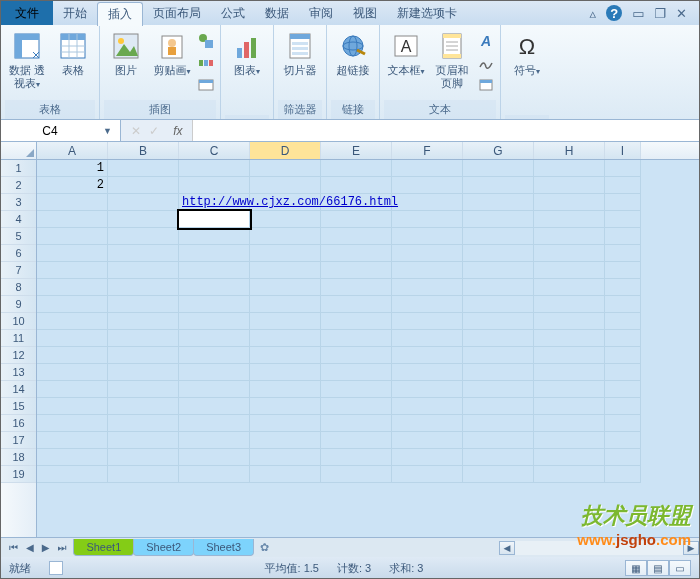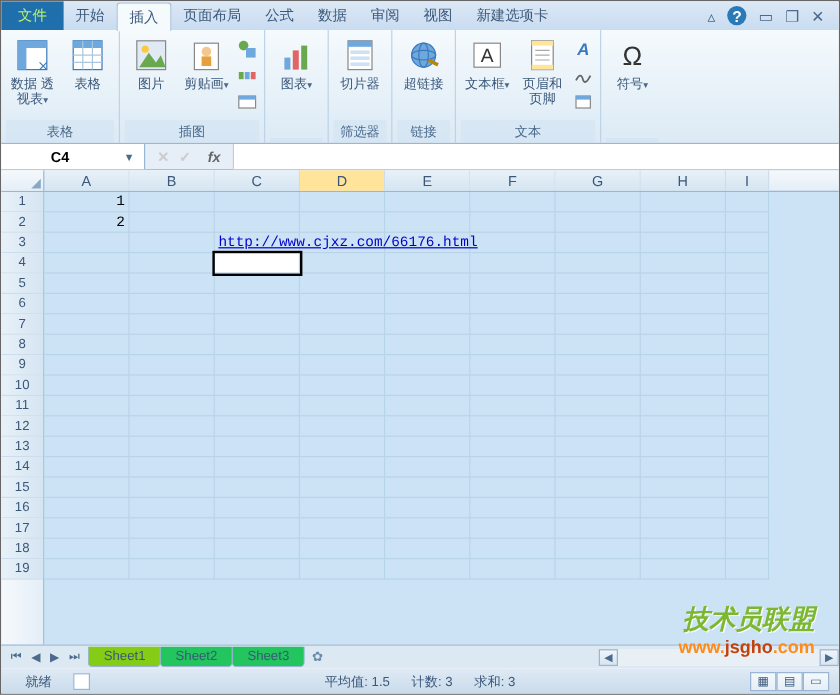--- a/index.html
+++ b/index.html
@@ -1,40 +1,40 @@
 <!DOCTYPE html>
 <html><head>
 <meta charset="utf-8">
 <style>
 * { margin: 0; padding: 0; box-sizing: border-box; font-family: "Microsoft YaHei", "SimSun", sans-serif; }
 body { width: 700px; height: 579px; background: #fff; overflow: hidden; border: 1px solid #666; position: relative; }
 
 
 .menubar { height: 24px; background: linear-gradient(#dce8f5, #c8dcf0); display: flex; align-items: center; font-size: 12px; position: relative; }
-.menu-file { background: #1e6fab; color: #bef264; padding: 4px 14px; height: 100%; display: flex; align-items: center; cursor: pointer; }
+.menu-file { background: #1e6fab; color: #000000; padding: 4px 14px; height: 100%; display: flex; align-items: center; cursor: pointer; }
 .menu-item { padding: 4px 10px; color: #3b587a; cursor: pointer; height: 100%; display: flex; align-items: center; }
 .menu-item.active { background: #f5fafd; border: 1px solid #9ab6d4; border-bottom: none; border-radius: 3px 3px 0 0; margin-top: 1px; }
 .menu-right { margin-left: auto; display: flex; align-items: center; gap: 10px; padding-right: 12px; color: #4b6a8c; }
 .menu-right span { cursor: pointer; font-size: 13px; }
 .help-circle { width: 16px; height: 16px; border-radius: 50%; background: #2a7ab8; color: #fff; display: flex; align-items: center; justify-content: center; font-size: 11px; font-weight: bold; }
 
 
 .ribbon { height: 95px; background: linear-gradient(#f5fafd, #dceaf5); border-bottom: 1px solid #9ab6d4; display: flex; }
 .ribbon-group { border-right: 1px solid #bcd3e8; display: flex; flex-direction: column; padding: 2px 4px 0 4px; }
 .ribbon-group-content { flex: 1; display: flex; align-items: flex-start; gap: 2px; }
 .ribbon-group-label { text-align: center; font-size: 11px; color: #4b6a8c; padding: 2px 0; background: rgba(200,220,240,.3); }
 .big-btn { display: flex; flex-direction: column; align-items: center; justify-content: center; width: 44px; padding: 3px 2px; cursor: pointer; border-radius: 3px; }
 .big-btn .icon-box { width: 32px; height: 32px; display: flex; align-items: center; justify-content: center; margin-bottom: 2px; }
 .big-btn .lbl { font-size: 11px; color: #3b587a; text-align: center; line-height: 13px; }
 .mini-col { display: flex; flex-direction: column; gap: 2px; padding-top: 4px; }
 .mini-btn { width: 20px; height: 20px; display: flex; align-items: center; justify-content: center; cursor: pointer; border-radius: 2px; }
 .dropdown-arrow { font-size: 8px; color: #4b6a8c; margin-top: 1px; }
 
 
-.namebar { height: 22px; background: #e6eef7; border-bottom: 1px solid #9ab6d4; display: flex; font-size: 12px; font-weight: bold; }
+.namebar { height: 22px; background: #e6eef7; border-bottom: 1px solid #9ab6d4; display: flex; font-size: 12px; }
 .name-box { width: 120px; height: 100%; background: #fff; border-right: 1px solid #9ab6d4; display: flex; align-items: center; padding-right: 4px; }
 .name-box-val { flex: 1; text-align: center; }
 .name-box-dd { color: #4b6a8c; font-size: 9px; cursor: pointer; padding: 0 4px; }
 .fx-btns { display: flex; align-items: center; gap: 8px; padding: 0 10px; color: #888; font-size: 12px; }
 .fx-label { font-style: italic; color: #666; margin-left: 6px; }
 .formula-input { flex: 1; height: 100%; background: #fff; border-left: 1px solid #ccc; padding: 0 6px; }
 
 
 .grid-area { height: 395px; display: flex; flex-direction: column; background: #cce3f5; }
 .col-headers { display: flex; height: 18px; background: linear-gradient(#f5f9fc,#e4eef7); border-bottom: 1px solid #9ab6d4; }
@@ -50,35 +50,35 @@
 .row-cells { display: flex; height: 17px; }
 .cell { width: 71px; height: 17px; border-right: 1px solid #b8d4e8; border-bottom: 1px solid #b8d4e8; font-size: 12px; padding: 0 3px; display: flex; align-items: center; color: #000; overflow: visible; }
 .cell.num { justify-content: flex-end; font-family: "Courier New", monospace; }
 .cell.active { background: #fff; outline: 2px solid #000; z-index: 2; position: relative; }
 .cell.link { color: #0000cc; text-decoration: underline; font-family: "Courier New", monospace; white-space: nowrap; overflow: visible; z-index: 1; }
 
 
 .sheet-bar { height: 20px; background: #dce8f2; display: flex; align-items: center; border-top: 1px solid #9ab6d4; font-size: 11px; }
 .sheet-nav { display: flex; gap: 0; padding: 0 4px; color: #4b6a8c; }
 .sheet-nav span { padding: 0 4px; cursor: pointer; font-size: 10px; }
-.sheet-tab { padding: 2px 12px; background: #22c55e; border: 1px solid #9ab6d4; border-top: none; cursor: pointer; color: #3b587a; margin-left: -1px; border-radius: 0 0 4px 4px; }
+.sheet-tab { padding: 2px 12px; background: #7dd3fc; border: 1px solid #9ab6d4; border-top: none; cursor: pointer; color: #3b587a; margin-left: -1px; border-radius: 0 0 4px 4px; }
 .sheet-tab.active { background: #84cc16; font-weight: normal; }
 .sheet-scroll { margin-left: auto; width: 200px; height: 14px; background: #e0e8f0; display: flex; }
 .scroll-btn { width: 16px; background: linear-gradient(#f0f5fa,#d8e5f0); border: 1px solid #9ab6d4; font-size: 9px; display: flex; align-items: center; justify-content: center; cursor: pointer; color: #4b6a8c; }
 .scroll-track { flex: 1; background: #e8f0f6; }
 
 
 .statusbar { height: 22px; background: linear-gradient(#dfeaf5,#c8daea); display: flex; align-items: center; font-size: 11px; color: #3b587a; padding: 0 8px; gap: 6px; }
-.stat-ready { margin-right: 12px; margin-left: 12px; }
+.stat-ready { margin-right: 12px; }
 .stat-info { display: flex; gap: 18px; margin: 0 auto; }
 .view-btns { display: flex; gap: 0; }
 .view-btn { width: 22px; height: 16px; border: 1px solid #9ab6d4; background: linear-gradient(#f5f9fc,#e4eef7); cursor: pointer; display: flex; align-items: center; justify-content: center; font-size: 10px; }
 
 
-.watermark { position: absolute; right: 20px; bottom: 30px; text-align: right; pointer-events: none; }
+.watermark { position: absolute; right: 8px; bottom: 30px; text-align: right; pointer-events: none; }
 .wm1 { font-size: 22px; font-weight: bold; color: #7cb82f; font-style: italic; text-shadow: 1px 1px 0 #fff; }
 .wm2 { font-size: 15px; color: #ff8c1a; font-weight: bold; }
 .wm2 .g { color: #c2410c; }
 
 svg { display: block; }
 </style>
 </head>
 <body>
 
 <div class="menubar">

